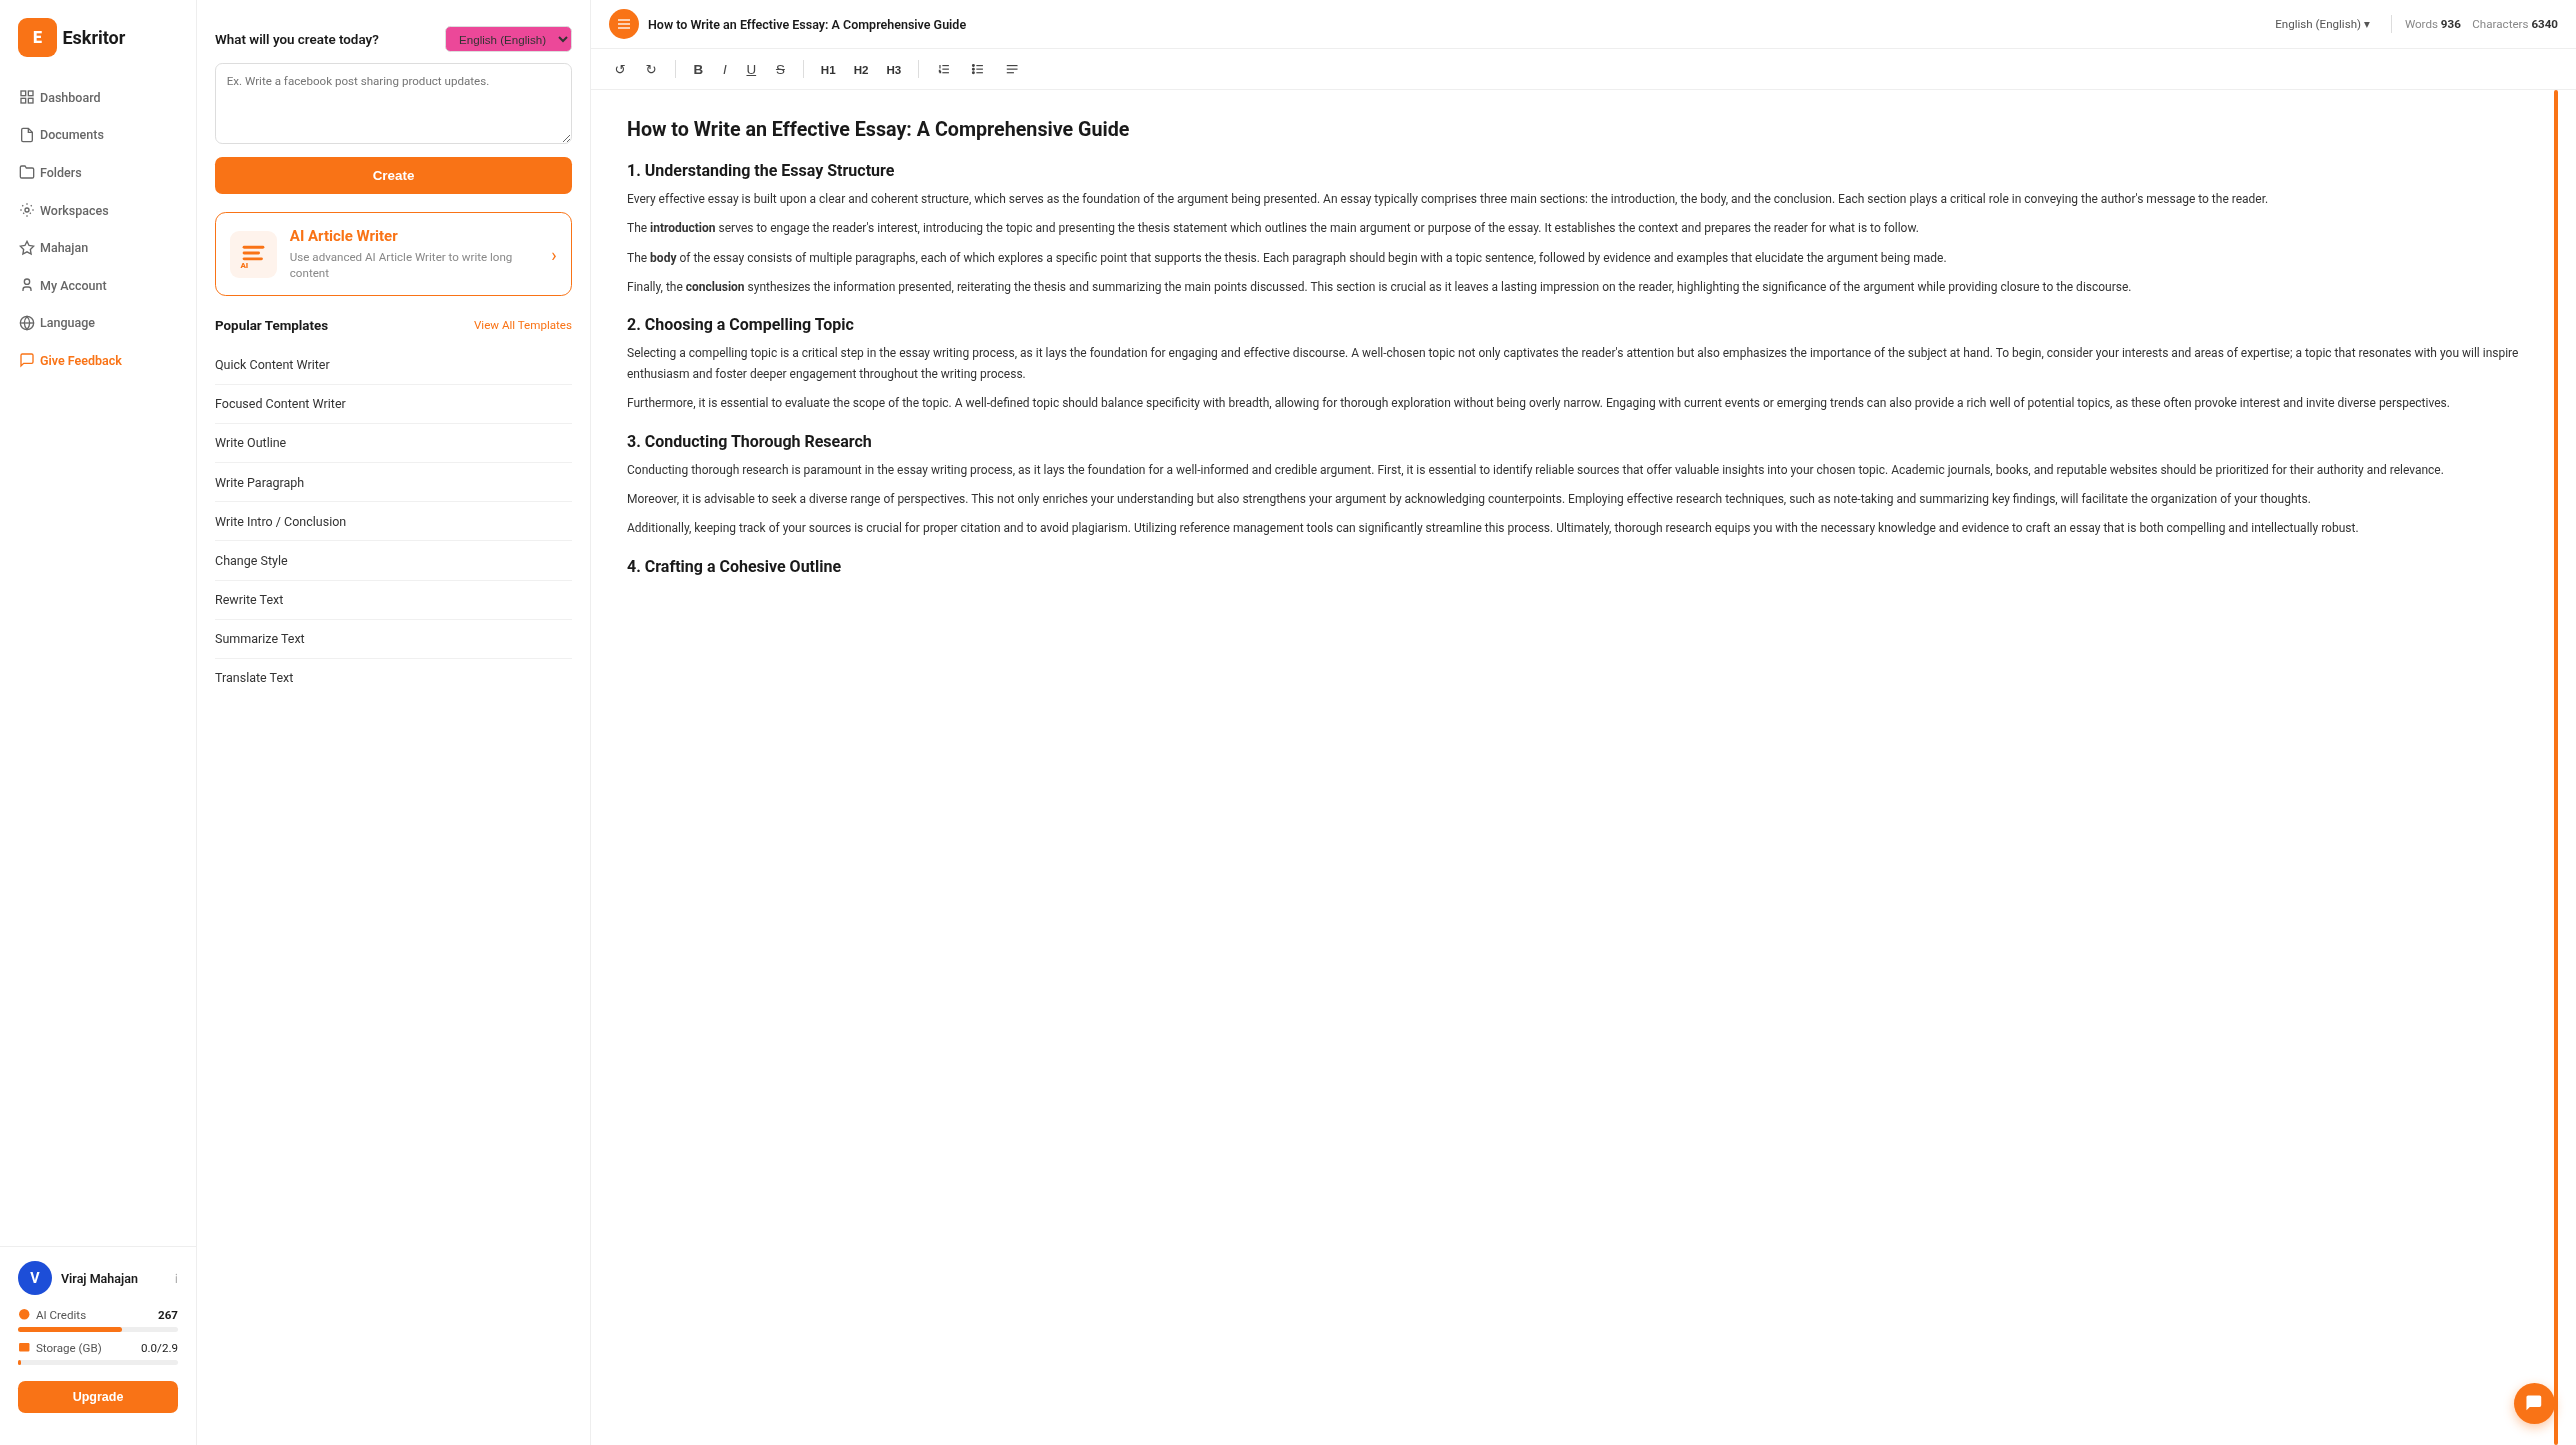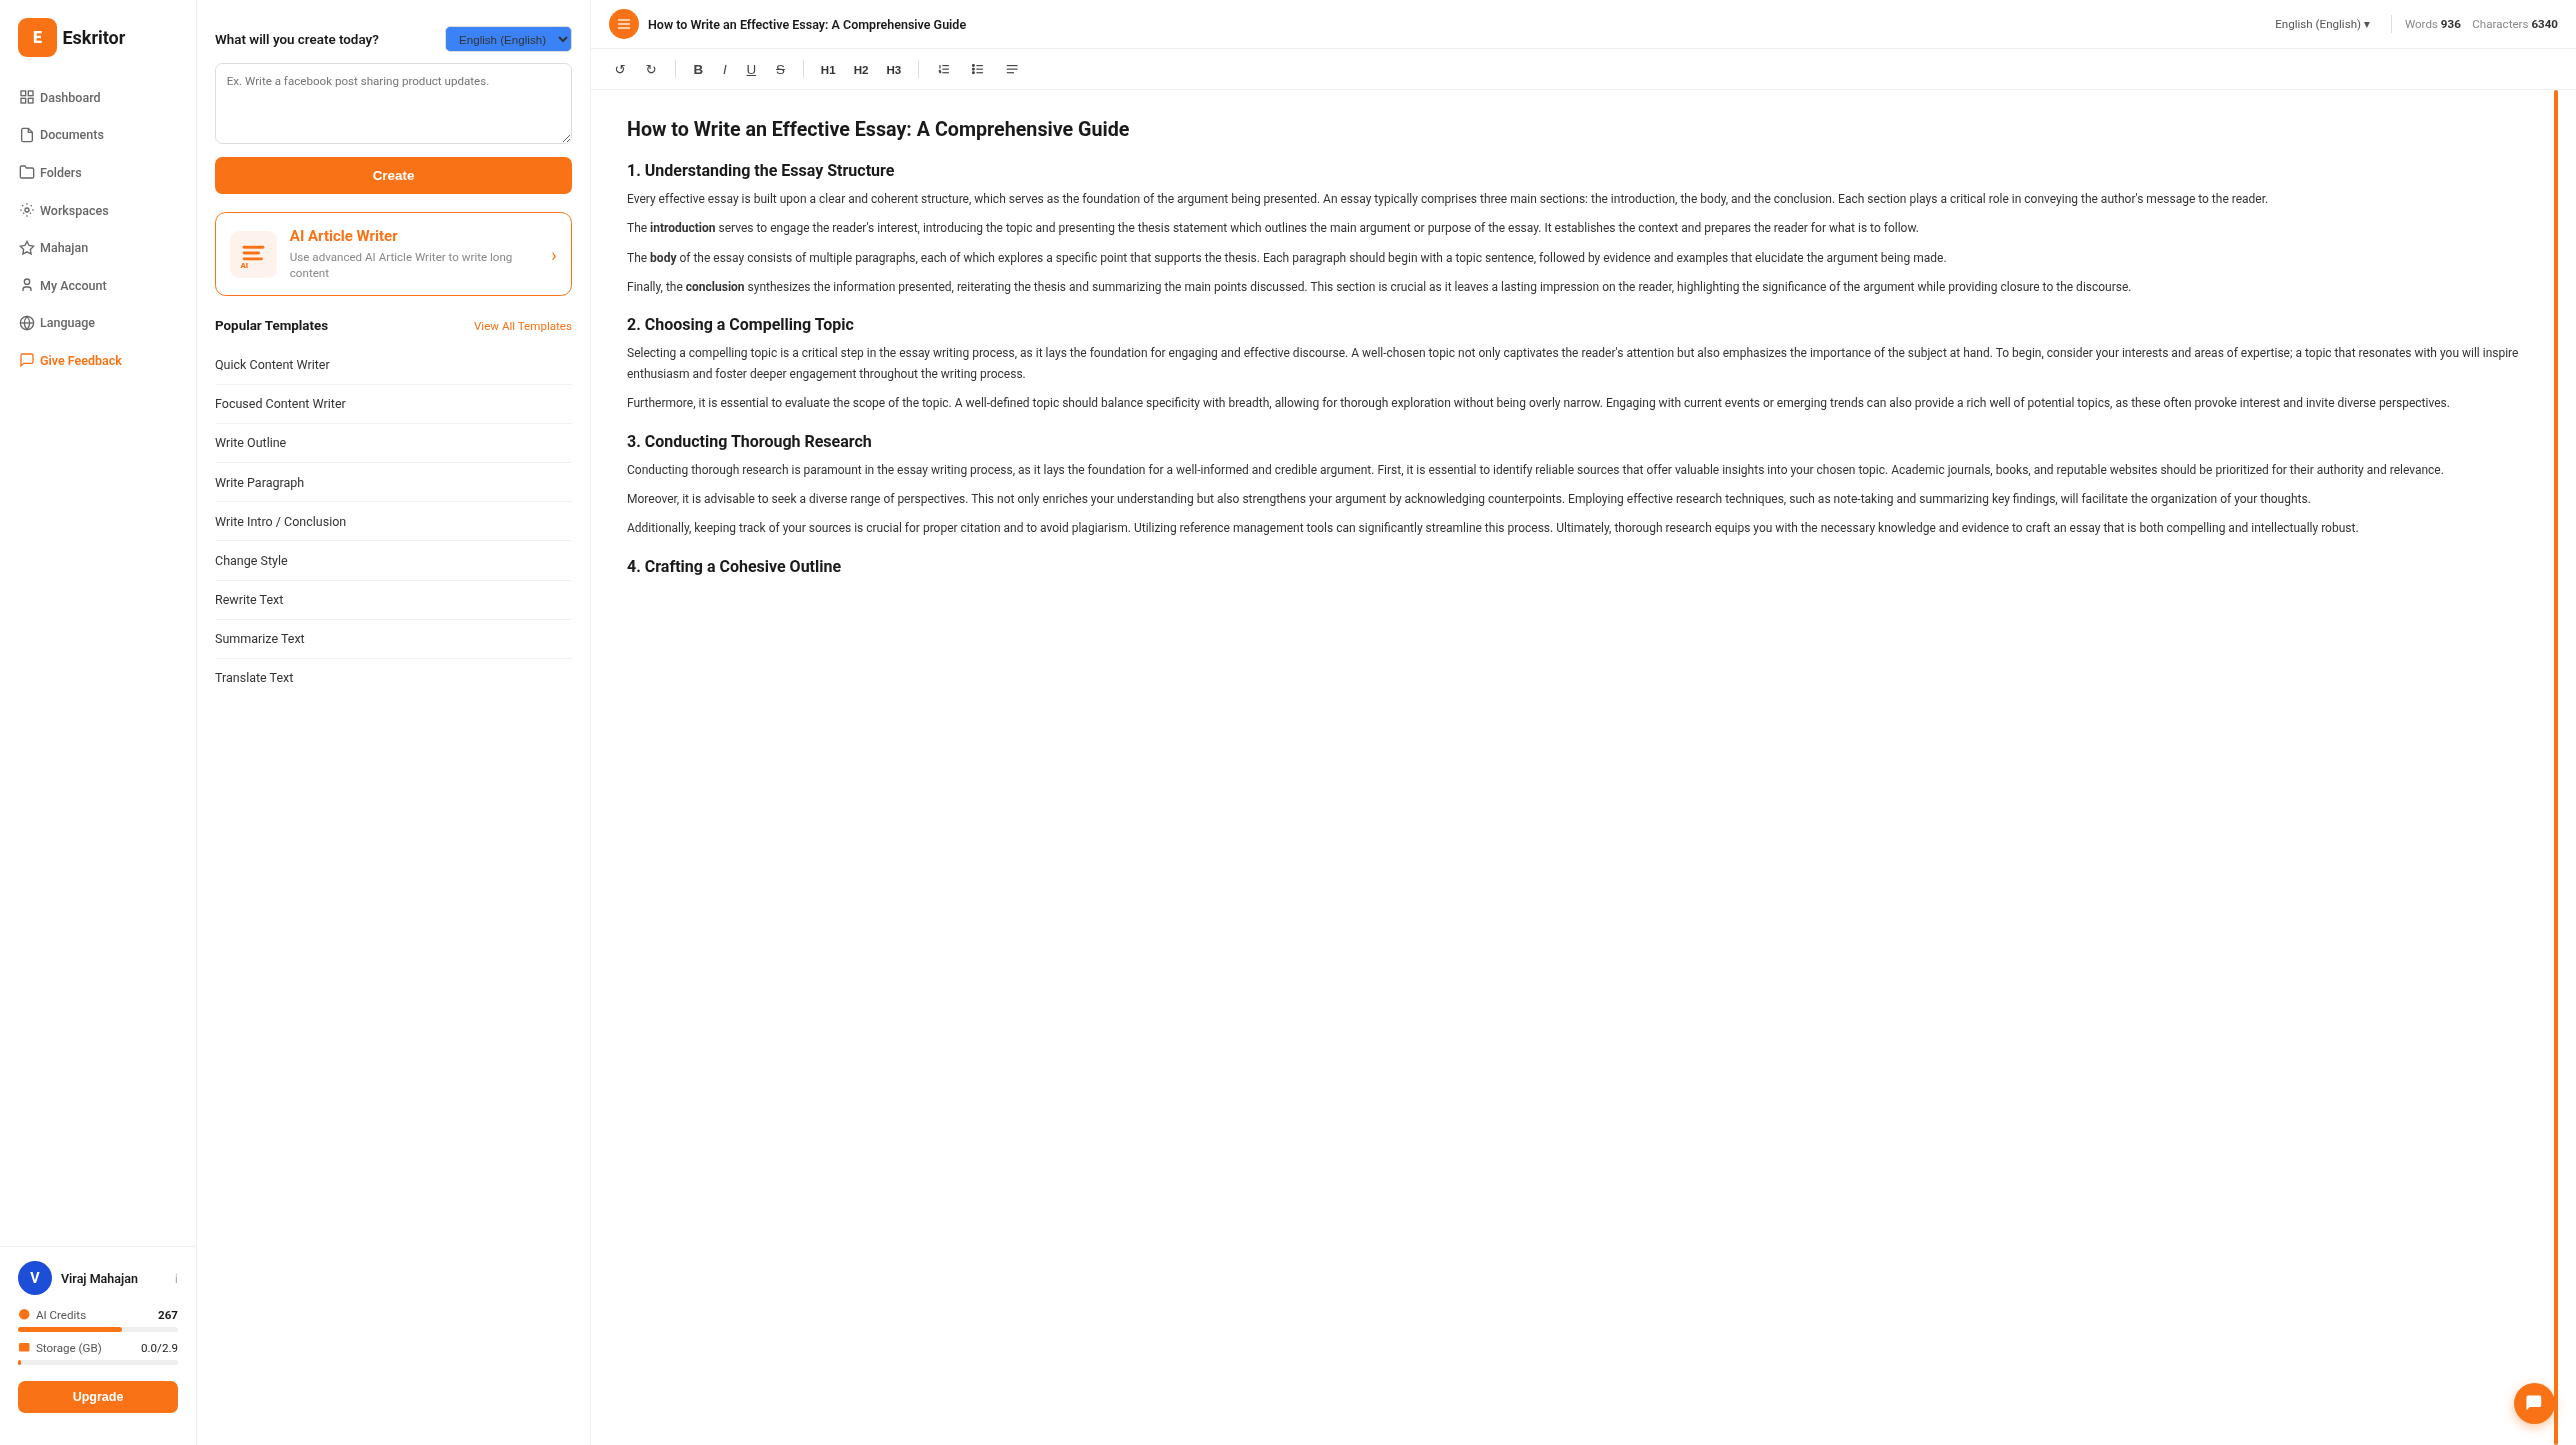--- a/index.html
+++ b/index.html
@@ -90,21 +90,21 @@
     }
 
     .create-header {
       display: flex; align-items: center; justify-content: space-between;
       margin-bottom: 10.7px;
     }
     .create-title { font-size: 13.4px; font-weight: 600; color: #1a1a1a; }
     .lang-select {
       border: 0.9px solid #ddd; border-radius: 5.4px;
       padding: 4.5px 9px; font-size: 11.6px; color: #333;
-      cursor: pointer; background: #3b82f6;
+      cursor: pointer; background: #ec4899;
     }
 
     .create-textarea {
       width: 100%; height: 81px;
       border: 0.9px solid #ddd; border-radius: 7.2px;
       padding: 10.7px; font-size: 11.6px; color: #999;
       resize: vertical; outline: none;
       font-family: inherit;
       margin-bottom: 10.7px;
     }
@@ -134,21 +134,21 @@
       display: flex; align-items: center; justify-content: center;
       flex-shrink: 0;
     }
     .ai-card-text { flex: 1; }
     .ai-card-title { font-size: 15px; font-weight: 700; color: #f97316; margin-bottom: 3.6px; }
     .ai-card-desc { font-size: 11.6px; color: #888; line-height: 1.4; }
     .ai-card-arrow { color: #f97316; font-size: 18px; }
 
     
     .templates-header {
-      display: flex; align-items: flex-end; justify-content: space-between;
+      display: flex; align-items: center; justify-content: space-between;
       margin-bottom: 12.5px;
     }
     .templates-title { font-size: 13.4px; font-weight: 700; color: #1a1a1a; }
     .view-all-link { font-size: 11.6px; color: #f97316; cursor: pointer; text-decoration: none; }
 
     .template-item {
       padding: 11.6px 0;
       border-bottom: 0.9px solid #f0f0f0;
       font-size: 12.5px; color: #333;
       cursor: pointer;

